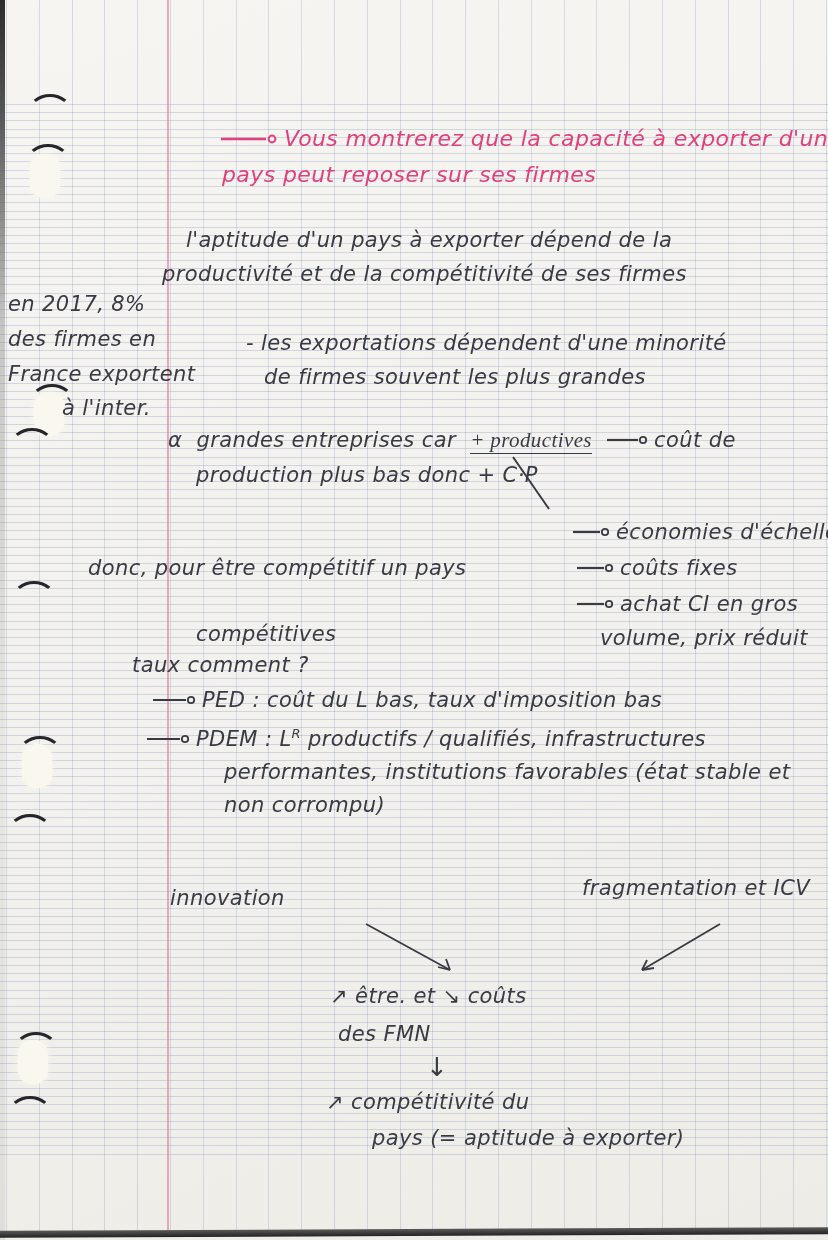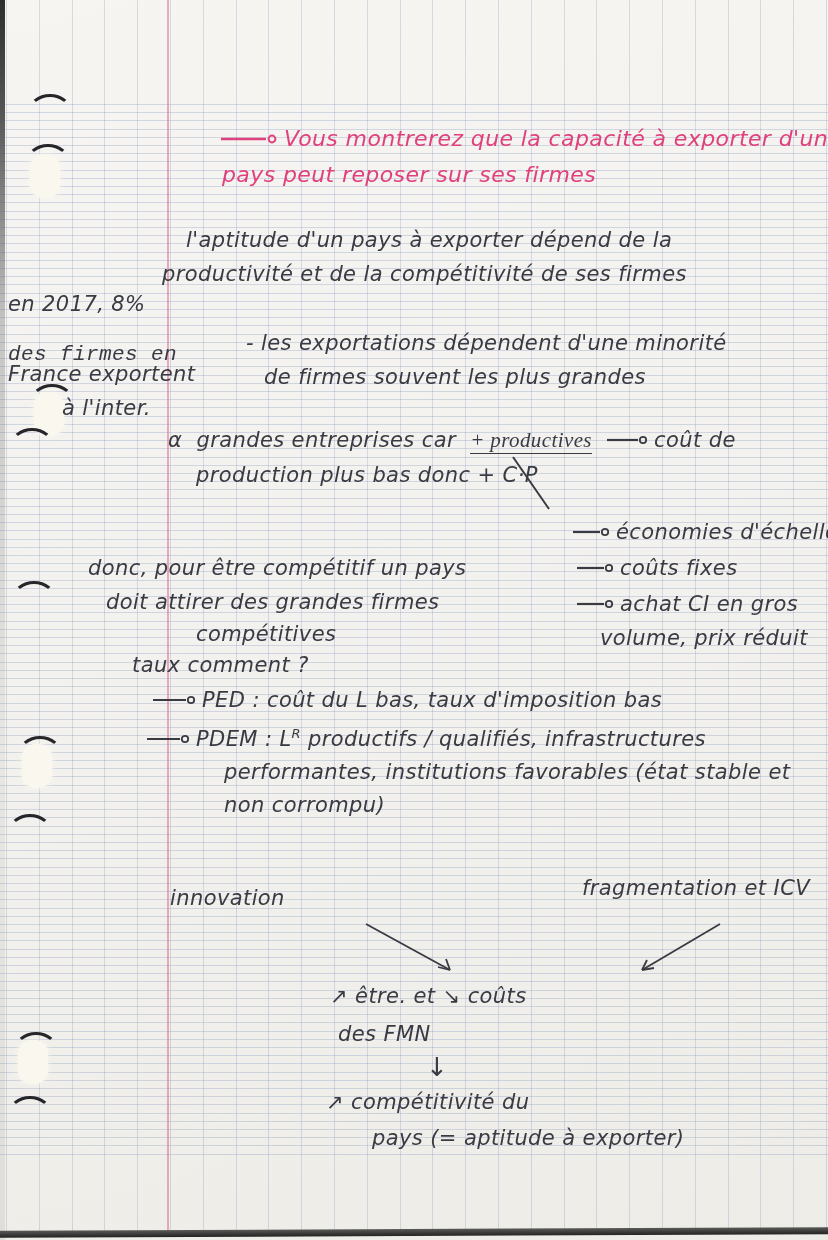--- a/index.html
+++ b/index.html
@@ -60,21 +60,21 @@
           <line x1="1" y1="6" x2="46" y2="6" stroke="currentColor" stroke-width="2.4"></line>
           <circle cx="52" cy="6" r="3.4" fill="none" stroke="currentColor" stroke-width="2"></circle>
         </svg></span><span>Vous montrerez que la capacité à exporter d'un</span>
   </div>
   <div class="hw pink" style="left:222px;top:162px;font-size:22px;">pays peut reposer sur ses firmes</div>
 
   <div class="hw" style="left:186px;top:228px;">l'aptitude d'un pays à exporter dépend de la</div>
   <div class="hw" style="left:162px;top:262px;">productivité et de la compétitivité de ses firmes</div>
 
   <div class="hw" style="left:8px;top:292px;">en 2017, 8%</div>
-  <div class="hw" style="left:8px;top:342px;font-family:Liberation Mono, monospace;">des firmes en</div>
+  <div class="hw" style="left:8px;top:327px;">des firmes en</div>
   <div class="hw" style="left:8px;top:362px;">France exportent</div>
   <div class="hw" style="left:62px;top:396px;">à l'inter.</div>
 
   <div class="hw" style="left:246px;top:331px;">- les exportations dépendent d'une minorité</div>
   <div class="hw" style="left:264px;top:365px;">de firmes souvent les plus grandes</div>
 
   <div class="hw" style="left:168px;top:428px;">
     <span>α</span>&nbsp;
     <span>grandes entreprises car</span>&nbsp;
     <span class="u">+ productives</span>&nbsp;
@@ -103,21 +103,20 @@
   </div>
   <div class="hw" style="left:576px;top:592px;">
     <span class="arrow-ic"><svg width="38" height="12" viewBox="0 0 38 12">
           <line x1="1" y1="6" x2="28" y2="6" stroke="currentColor" stroke-width="2.2"></line>
           <circle cx="33" cy="6" r="3.2" fill="none" stroke="currentColor" stroke-width="1.8"></circle>
         </svg></span><span>achat CI en gros</span>
   </div>
   <div class="hw" style="left:600px;top:626px;">volume, prix réduit</div>
 
   <div class="hw" style="left:88px;top:556px;font-style:italic;">donc, pour être compétitif un pays</div>
-  <div class="hw" style="left:106px;top:590px;">doit attirer des grandes firmes</div>
   <div class="hw" style="left:196px;top:622px;">compétitives</div>
   <div class="hw" style="left:132px;top:653px;">taux comment ?</div>
 
   <div class="hw" style="left:152px;top:688px;">
     <span class="arrow-ic"><svg width="44" height="12" viewBox="0 0 44 12">
           <line x1="1" y1="6" x2="34" y2="6" stroke="currentColor" stroke-width="2.2"></line>
           <circle cx="39" cy="6" r="3.2" fill="none" stroke="currentColor" stroke-width="1.8"></circle>
         </svg></span><span>PED :</span>&nbsp;<span>coût du L bas, taux d'imposition bas</span>
   </div>
 

